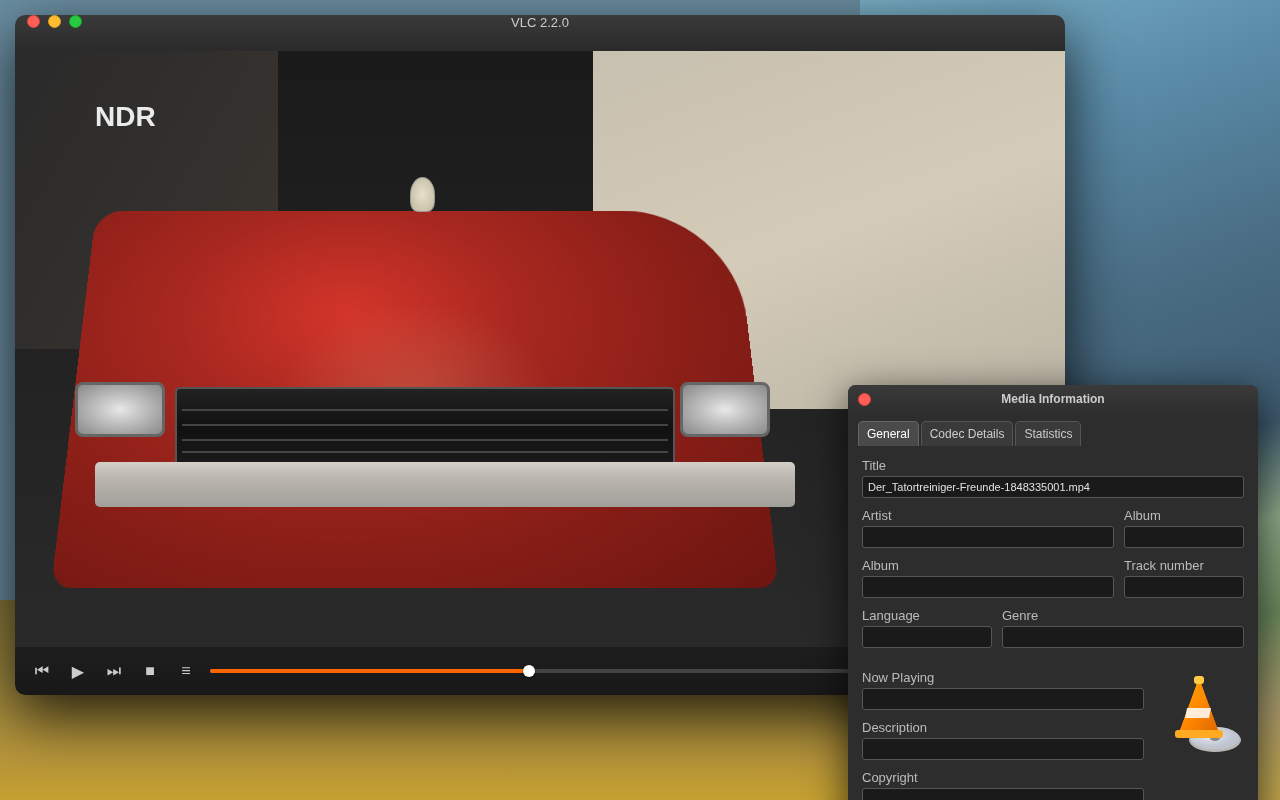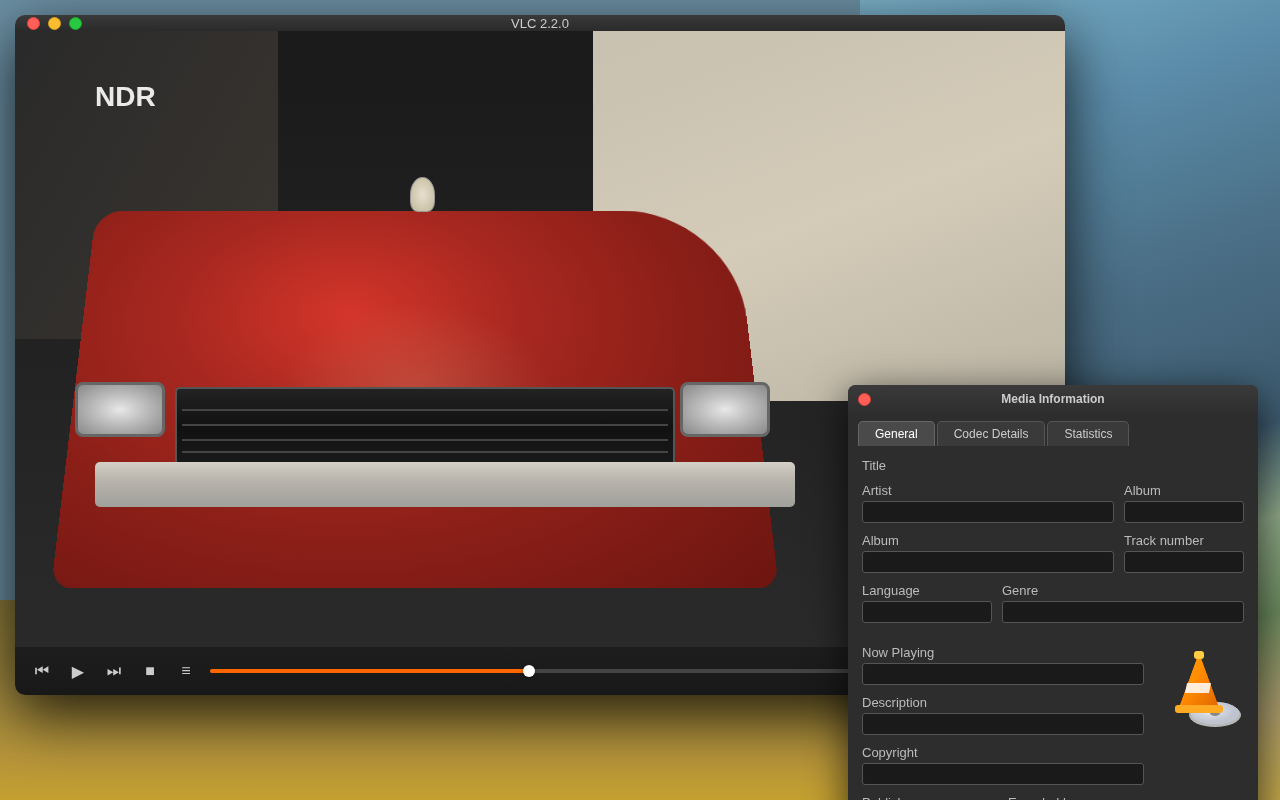--- a/index.html
+++ b/index.html
@@ -47,24 +47,24 @@
       left: 15px;
       width: 1050px;
       height: 680px;
       border-radius: 10px;
       overflow: hidden;
       box-shadow: 0 20px 60px rgba(0,0,0,0.8);
     }
 
     
     .title-bar {
-      height: 16px;
+      height: 36px;
       background: linear-gradient(180deg, #3a3a3a 0%, #2a2a2a 100%);
       display: flex;
-      align-items: center;
+      align-items: flex-start;
       justify-content: center;
       position: relative;
       flex-shrink: 0;
     }
 
     .window-controls {
       position: absolute;
       left: 12px;
       display: flex;
       gap: 8px;
@@ -318,21 +318,21 @@
     }
 
     .dialog-tabs {
       display: flex;
       padding: 8px 10px 0;
       gap: 2px;
       background: #2d2d2d;
     }
 
     .dialog-tab {
-      padding: 5px 16px;
+      padding: 5px 8px;
       font-size: 12px;
       color: #ccc;
       background: #3a3a3a;
       border-radius: 5px 5px 0 0;
       cursor: pointer;
       border: 1px solid #555;
       border-bottom: none;
     }
 
     .dialog-tab.active {
@@ -503,20 +503,21 @@
       </div>
       <div class="dialog-tab">
         <span>Statistics</span>
       </div>
     </div>
 
     <div class="dialog-content">
 
       <div class="field-row">
         <label class="field-label">Title</label>
+        <input class="field-input-full" type="text" value="Der_Tatortreiniger-Freunde-1848335001.mp4" style="">
       </div>
 
       <div class="field-row-two">
         <div class="field-group">
           <label class="field-label">Artist</label>
           <input class="field-input" type="text" style="">
         </div>
         <div class="field-group" style="max-width:120px;">
           <label class="field-label">Album</label>
           <input class="field-input" type="text" style="">

